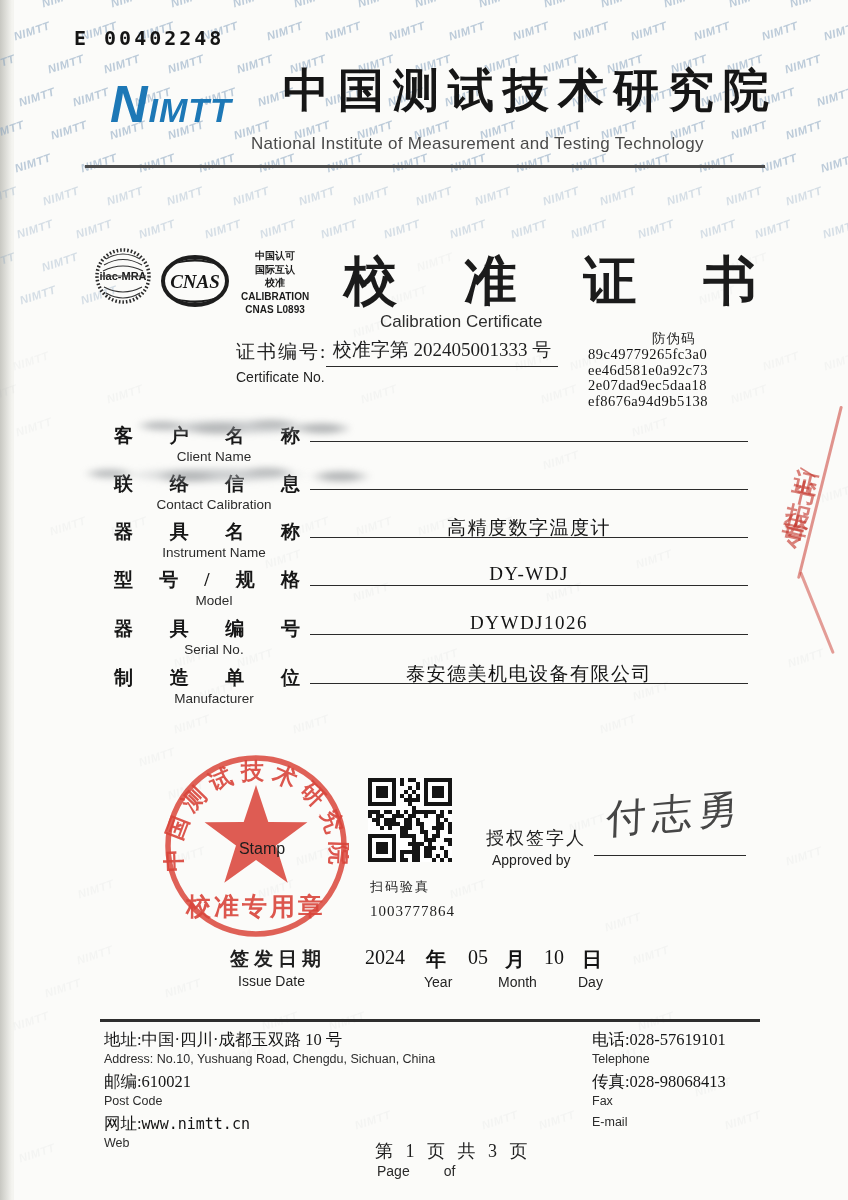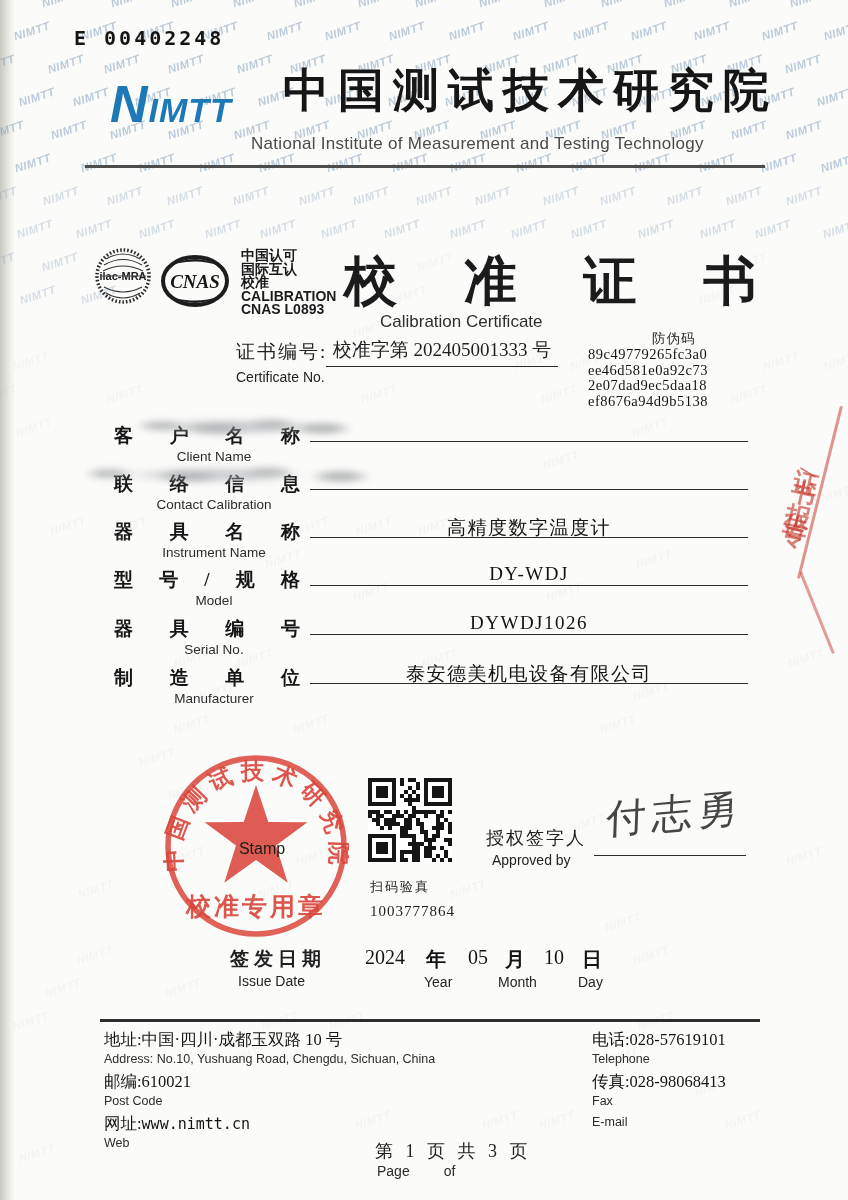--- a/index.html
+++ b/index.html
@@ -24,21 +24,21 @@
   .nimtt-logo::first-letter{font-size:52px;}
   .inst-cn{left:283px;top:60px;z-index:2;font-size:46px;font-weight:600;letter-spacing:9px;color:#161616;}
   .inst-en{left:251px;top:134px;z-index:2;font-family:"Liberation Sans",sans-serif;
     font-size:17px;color:#4a4a4a;letter-spacing:.3px;}
   .header-rule{left:85px;top:165px;width:680px;height:3px;background:#4c4c4c;z-index:2;}
 
   
   .ilac{left:94px;top:245px;z-index:2;}
   .cnas{left:160px;top:254px;z-index:2;}
   .acc-text{left:241px;top:249px;z-index:2;font-family:"Liberation Sans",sans-serif;
-    font-weight:700;font-size:14px;line-height:13.5px;color:#1b1b1b;}
+    font-weight:700;font-size:10px;line-height:13.5px;color:#1b1b1b;text-align:center;}
   .title-cn{left:344px;top:246px;z-index:2;font-family:"Liberation Sans",sans-serif;
     font-weight:700;font-size:53px;letter-spacing:26px;color:#1b1b1b;white-space:nowrap;}
   .title-en{left:380px;top:312px;z-index:2;font-family:"Liberation Sans",sans-serif;
     font-size:17px;color:#2e2e2e;}
 
   
   .certno-label{left:236px;top:339px;z-index:2;font-size:19px;letter-spacing:2px;}
   .certno-value{left:326px;top:337px;width:232px;z-index:2;font-size:19px;text-align:center;
     border-bottom:1.5px solid #2a2a2a;padding-bottom:3px;}
   .certno-en{left:236px;top:369px;z-index:2;font-family:"Liberation Sans",sans-serif;font-size:14px;color:#232323;}

